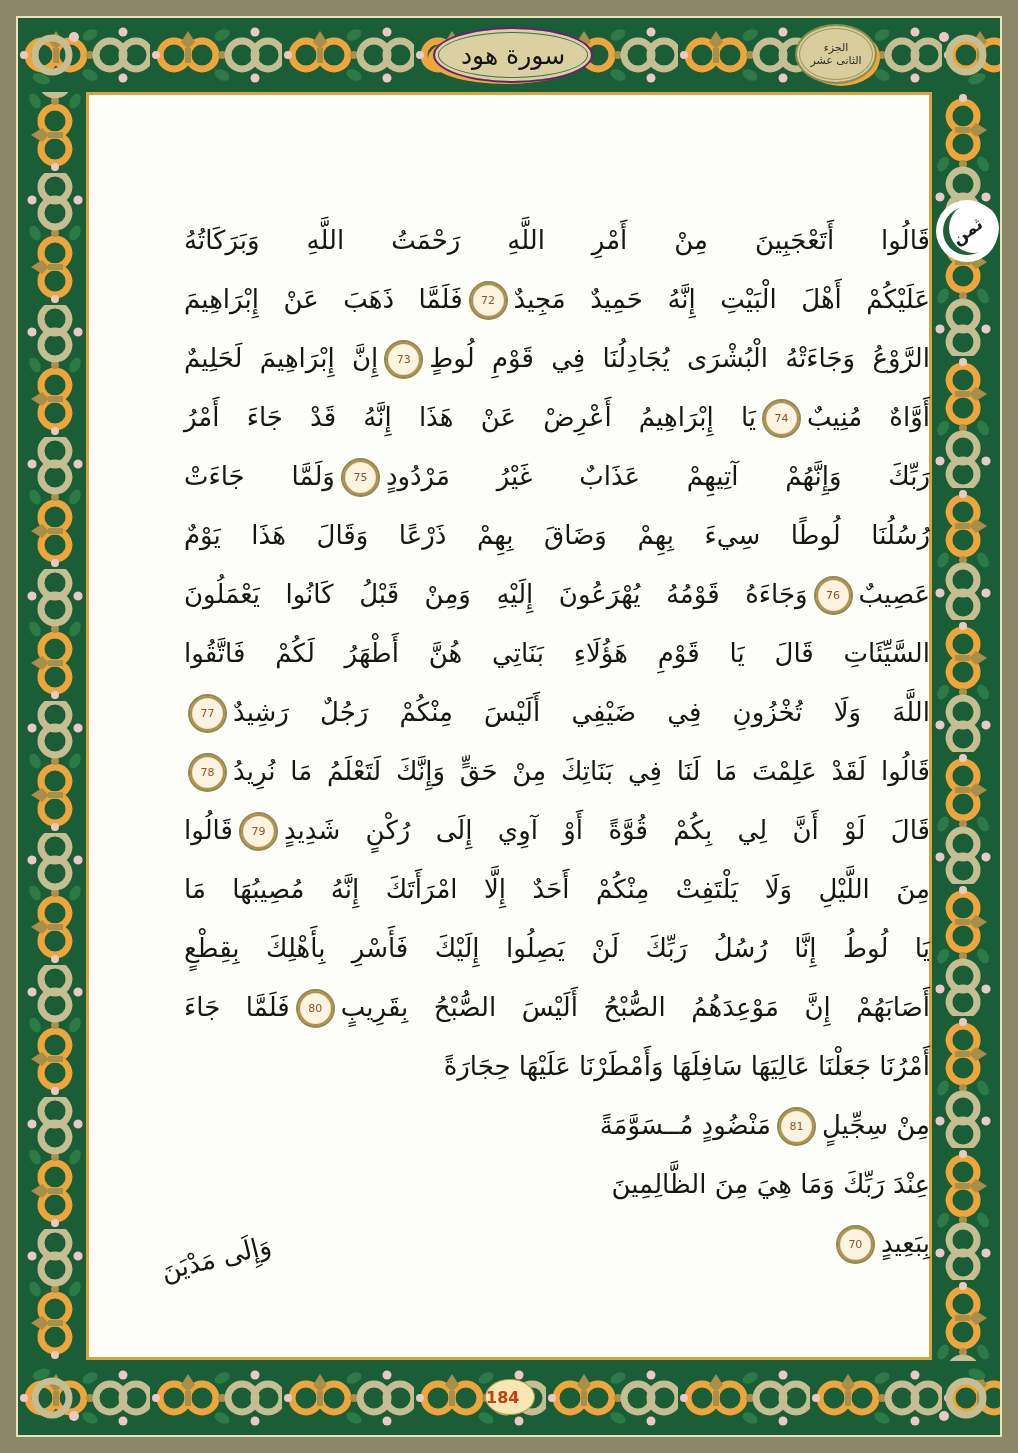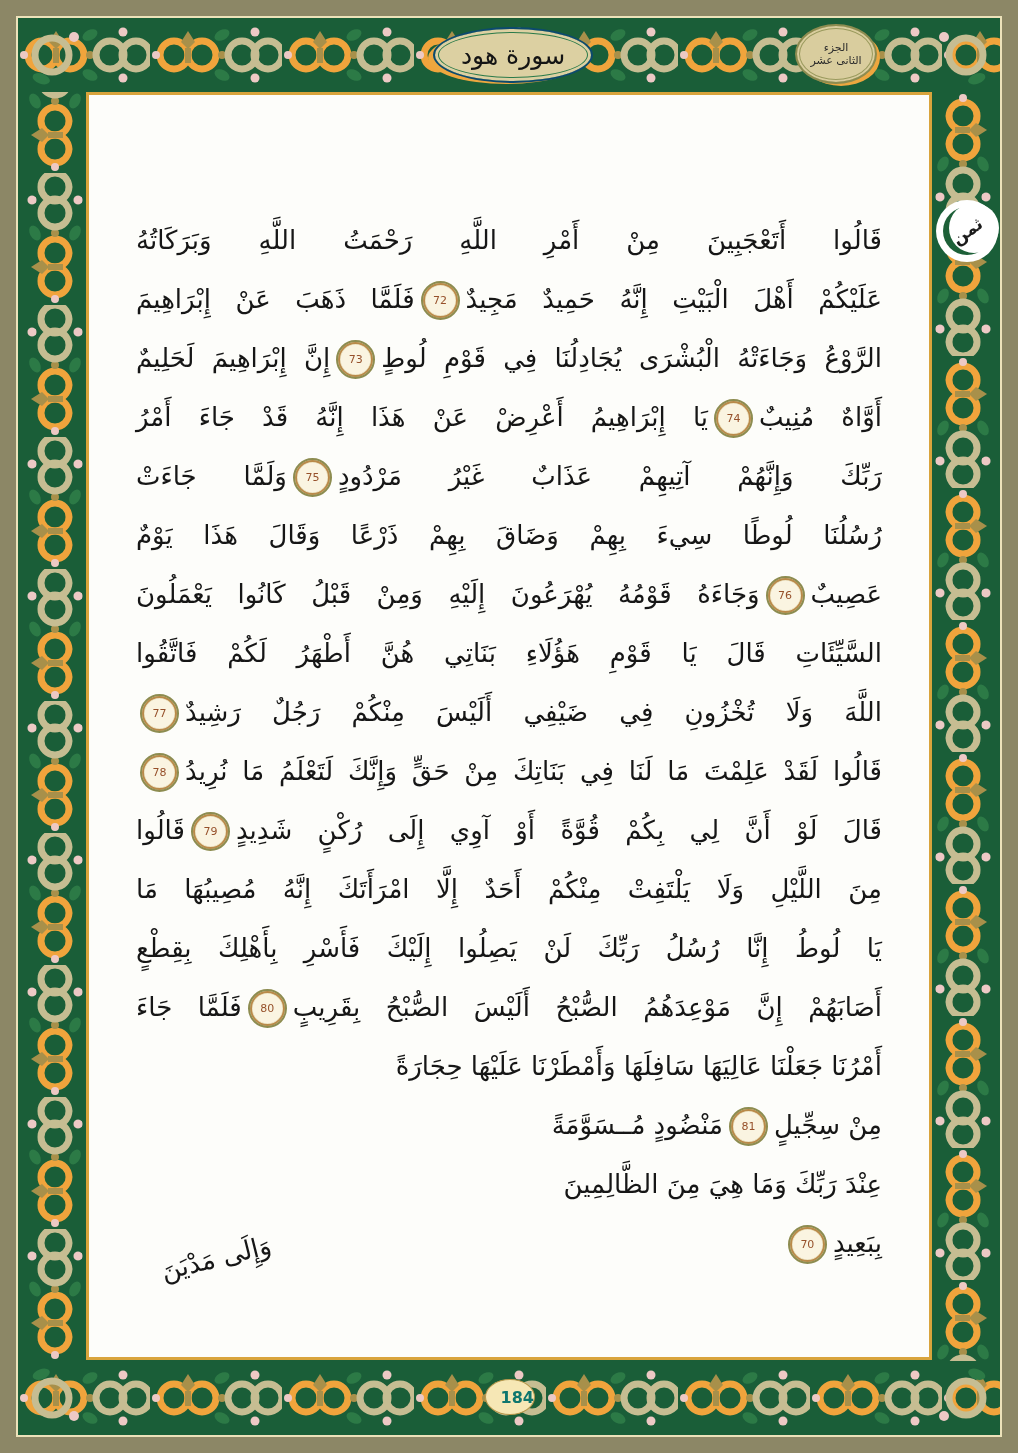--- a/index.html
+++ b/index.html
@@ -11,21 +11,21 @@
     overflow:hidden;
     background:#8c8766;
   }
   .border-svg{position:absolute;inset:0;z-index:0;}
 
   
   .surah-cartouche{
     position:absolute;z-index:2;
     left:433px;top:27px;width:156px;height:52px;
     background:#dcd0a2;
-    border:2px solid #0c4a6e;
+    border:2px solid #701a75;
     border-radius:50%;
     box-shadow:inset 0 0 0 3px #dcd0a2, inset 0 0 0 4px #2a7a4a, -7px 3px 0 -2px #eda73f;
     display:flex;align-items:center;justify-content:center;
     color:#141414;font-size:25px;
   }
   .juz-oval{
     position:absolute;z-index:2;
     left:795px;top:24px;width:78px;height:56px;
     background:#d9cd9e;
     border:2px solid #8d8c50;
@@ -47,29 +47,30 @@
   }
   .thumn-circle .thumn-label{
     position:absolute;inset:0;display:flex;align-items:center;justify-content:center;
     transform:rotate(-35deg);
     font-size:17px;font-weight:bold;color:#1b1b1b;z-index:1;
   }
   .page-num-oval{
     position:absolute;z-index:2;
     left:485px;top:1379px;width:48px;height:34px;
     background:#f6e7b5;border:1px solid #b5964a;border-radius:50%;
-    display:flex;align-items:center;justify-content:flex-start;
-    font-size:16px;font-weight:bold;color:#0f766e;
+    display:flex;align-items:center;justify-content:flex-end;
+    font-size:16px;font-weight:bold;color:#c2410c;
   }
 
   
   .content{
     position:absolute;z-index:1;
     left:89px;top:95px;width:840px;height:1262px;
     color:#161616;
+    padding-left:48px;
   }
   .text-block{
     padding:116px 46px 0 46px;
     direction:rtl;
   }
   .line{
     height:59px;line-height:59px;
     font-size:26px;
     white-space:normal;
     overflow:visible;

